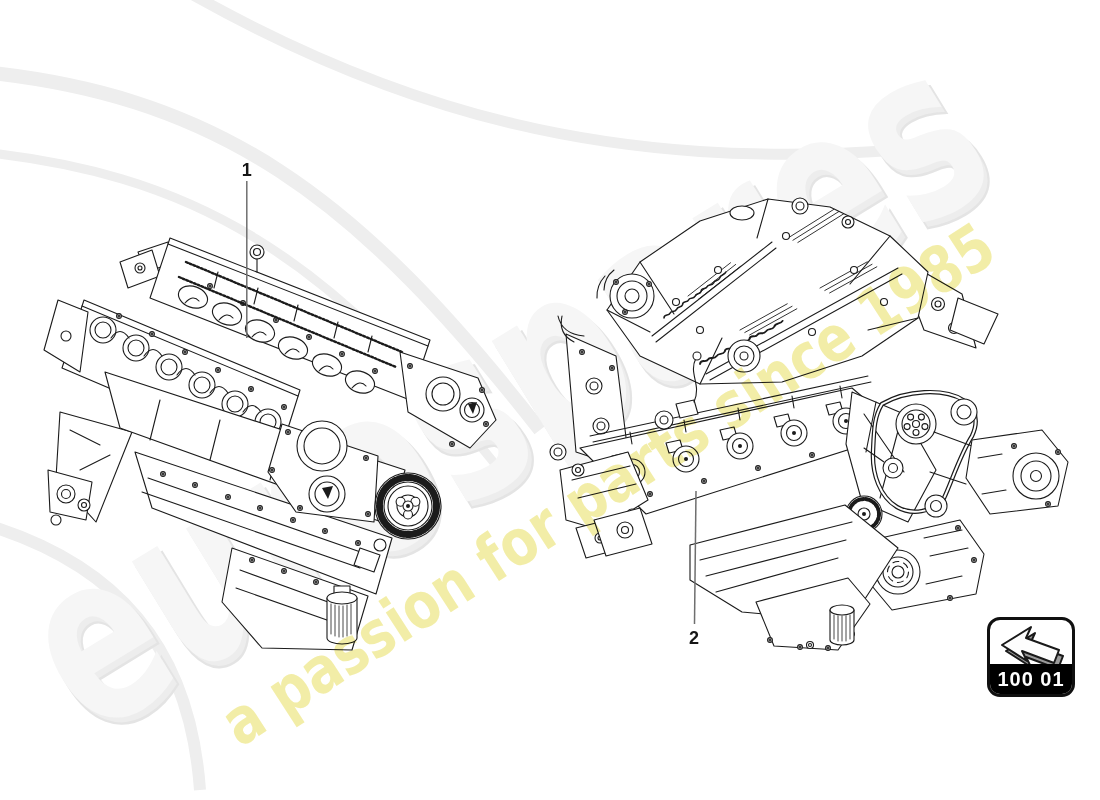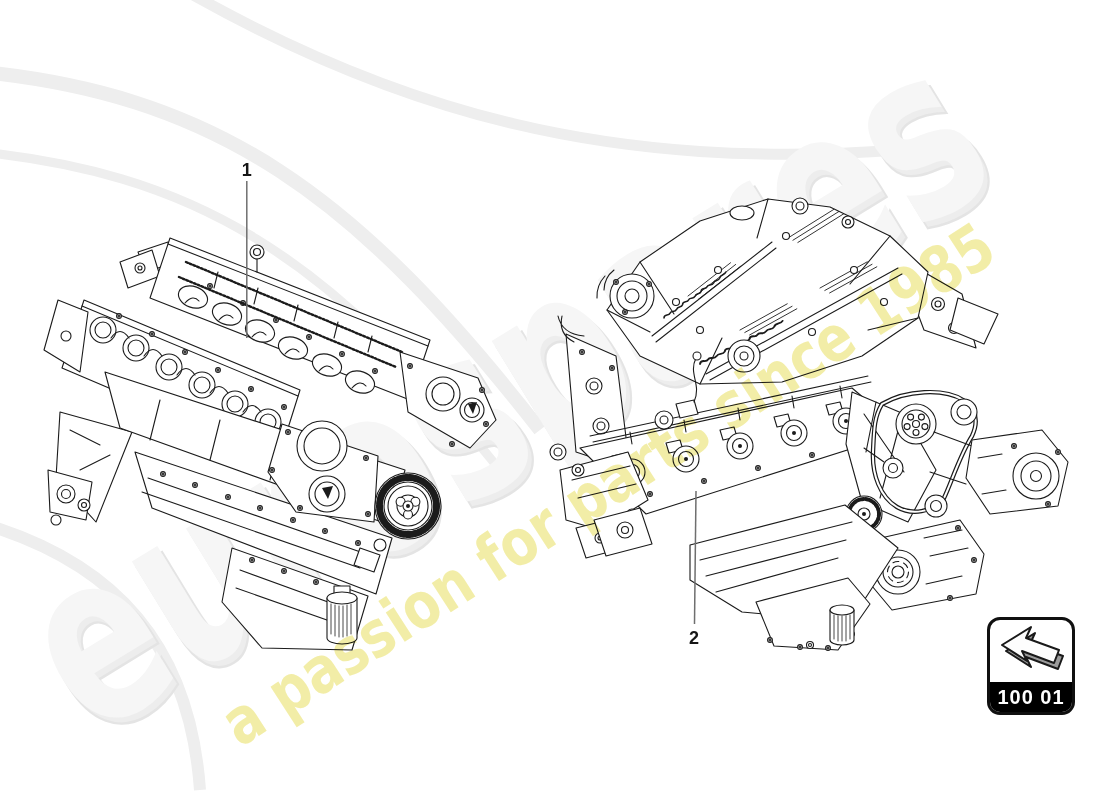--- a/index.html
+++ b/index.html
@@ -3,21 +3,21 @@
 <meta charset="utf-8">
 <style>
   html,body{margin:0;padding:0;background:#fff;}
   .page{position:relative;width:1100px;height:800px;background:#fff;overflow:hidden;
         font-family:"Liberation Sans",sans-serif;}
   svg text{font-family:"Liberation Sans",sans-serif;}
   .brandtxt{font-family:"DejaVu Sans",sans-serif;font-weight:bold;}
   .tagtxt{font-family:"DejaVu Sans",sans-serif;font-weight:bold;mix-blend-mode:multiply;opacity:.55;}
   .callout-label{font-size:18px;font-weight:bold;fill:#161616;}
   .dk{fill:#1b1b1b;stroke:none;}
-  .nav-box{position:absolute;left:987px;top:617px;width:88px;height:98px;background:#fff;
+  .nav-box{position:absolute;left:987px;top:617px;width:88px;height:80px;background:#fff;
            border:3px solid #101010;border-radius:13px;overflow:hidden;box-sizing:border-box;}
   .nav-band{position:absolute;left:0;right:0;bottom:0;height:30px;background:#000;color:#fff;
             text-align:center;line-height:30px;font-size:20px;font-weight:bold;letter-spacing:1px;
             font-family:"Liberation Sans",sans-serif;}
   .nav-arrow{position:absolute;left:8px;top:5px;}
 </style>
 </head>
 <body>
 
 <div class="page">

